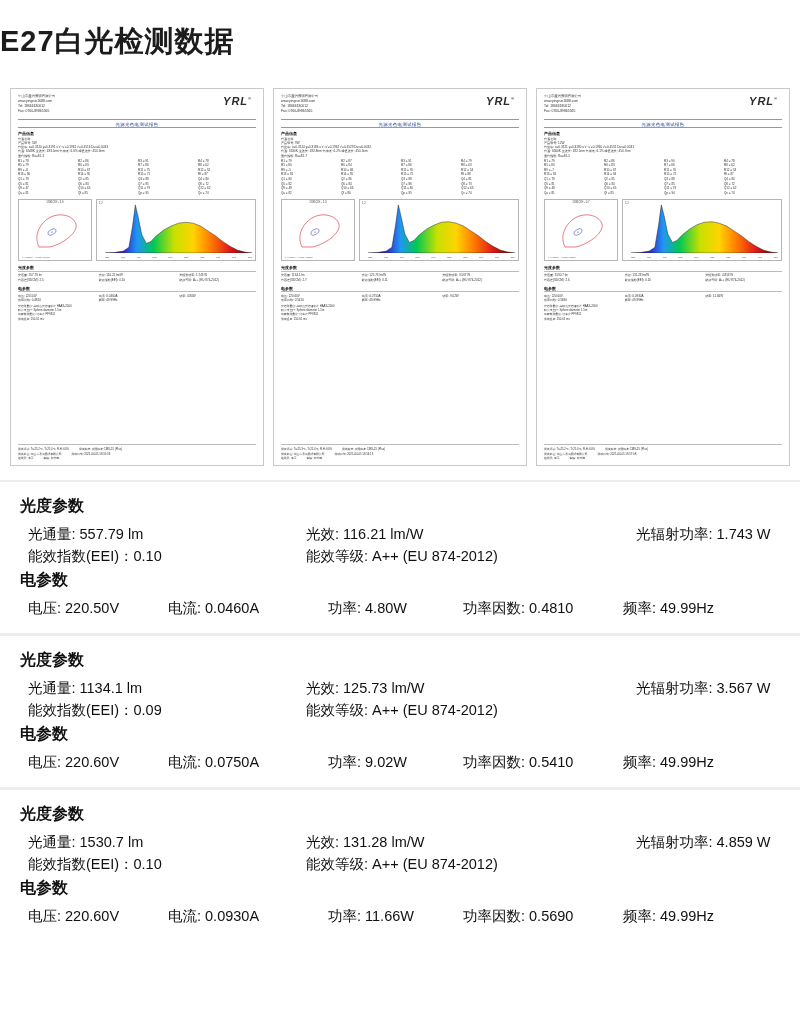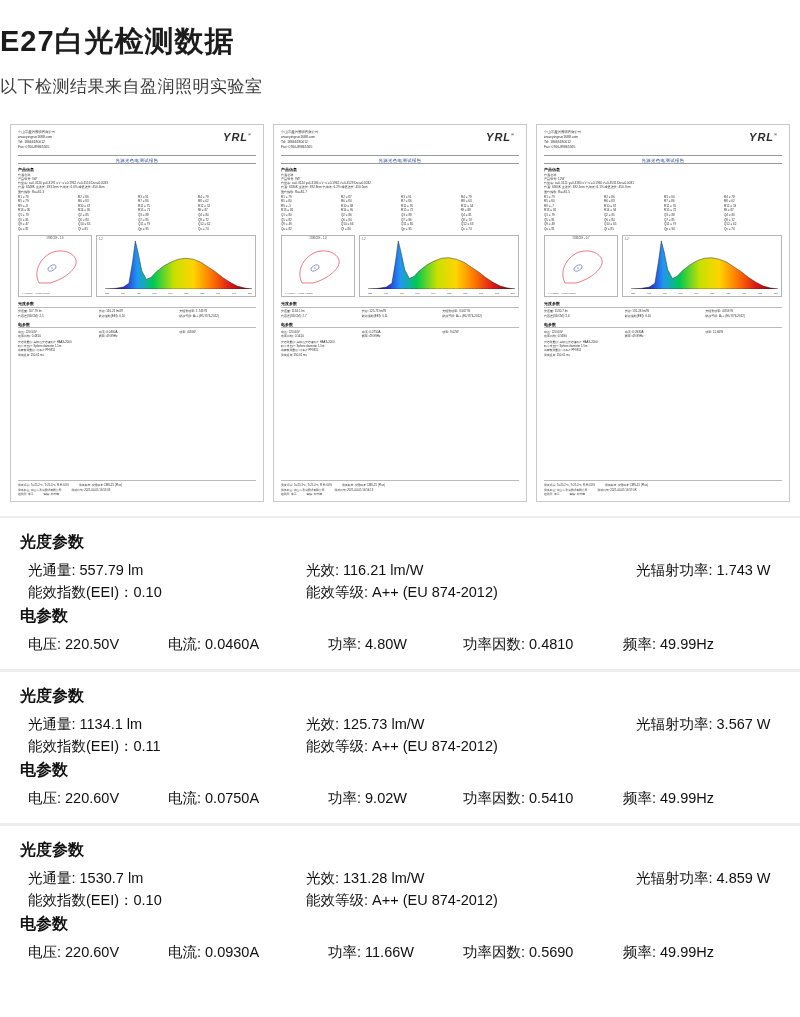--- a/index.html
+++ b/index.html
@@ -223,21 +223,20 @@
   .p-e-row .c1 { width: 140px; }
   .p-e-row .c2 { width: 160px; }
   .p-e-row .c3 { width: 135px; }
   .p-e-row .c4 { width: 160px; }
 </style>
 </head>
 <body>
 
 <div class="header">
   <h1>E27白光检测数据</h1>
-  <div class="sub">以下检测结果来自盈润照明实验室</div>
 </div>
 
 <div class="reports">
 
   <div class="report">
     <div class="rep-head">
       <div class="rep-company">
         <div>中山市盈润照明有限公司</div>
         <div>www.yingrun1688.com</div>
         <div>Tel: 18666180012</div>
@@ -704,21 +703,21 @@
   </div>
 
   <div class="pblock">
     <div class="p-h">光度参数</div>
     <div class="p-row prow-photo1">
       <span class="c c1">光通量: 1134.1 lm</span>
       <span class="c c2">光效: 125.73 lm/W</span>
       <span class="c">光辐射功率: 3.567 W</span>
     </div>
     <div class="p-row prow-photo2">
-      <span class="c c1">能效指数(EEI)：0.11</span>
+      <span class="c c1">能效指数(EEI)：0.09</span>
       <span class="c">能效等级: A++ (EU 874-2012)</span>
     </div>
     <div class="p-h">电参数</div>
     <div class="p-e-row">
       <span class="c1">电压: 220.60V</span>
       <span class="c2">电流: 0.0750A</span>
       <span class="c3">功率: 9.02W</span>
       <span class="c4">功率因数: 0.5410</span>
       <span>频率: 49.99Hz</span>
     </div>

